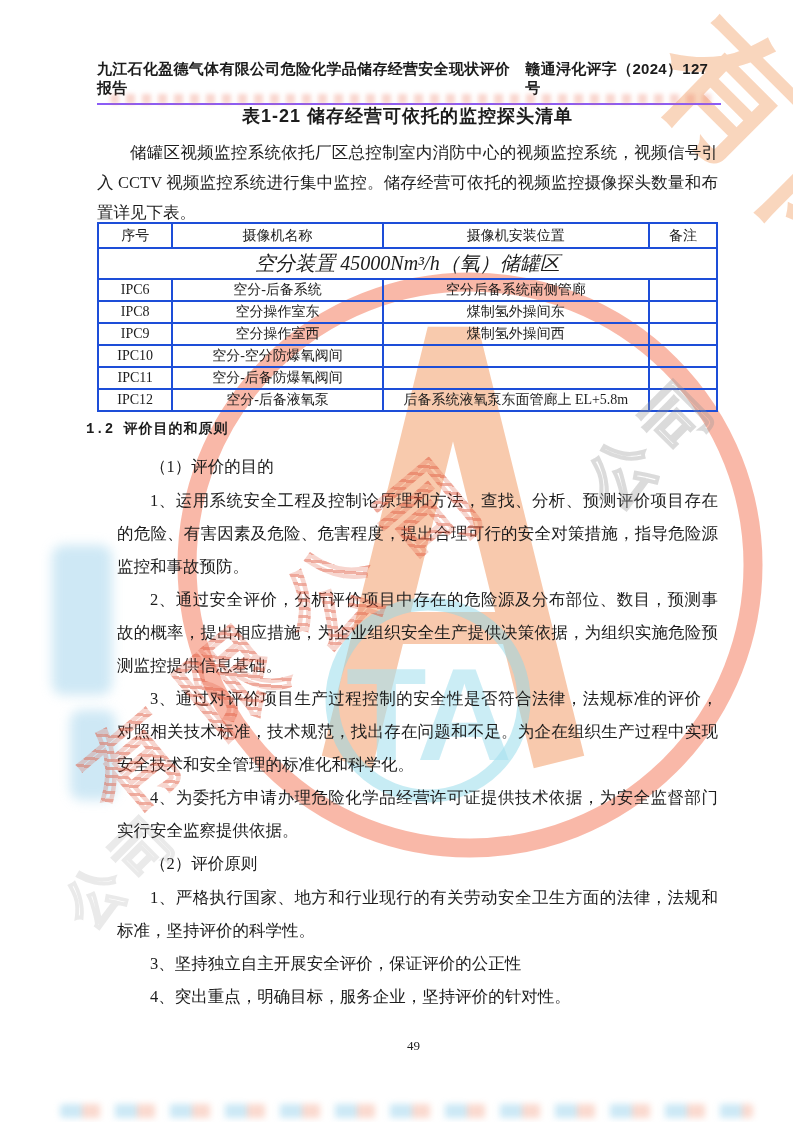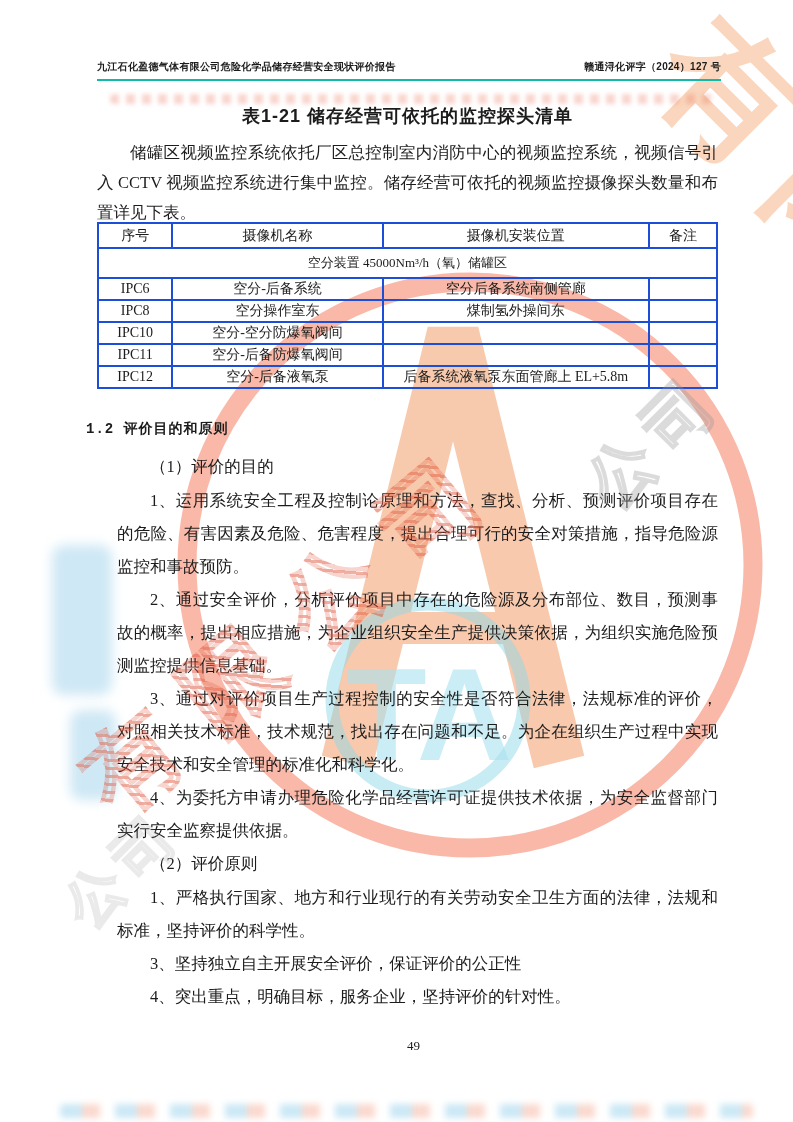--- a/index.html
+++ b/index.html
@@ -7,23 +7,23 @@
   .page {
     position:relative; width:793px; height:1122px; margin:0 auto;
     background:#ffffff; overflow:hidden;
     font-family:"Liberation Serif","DejaVu Serif",serif;
     color:#1c1c1c;
   }
   
   .doc-header {
     position:absolute; left:97px; right:72px; top:60px;
     display:flex; justify-content:space-between; align-items:flex-end;
-    border-bottom:2px solid #14b8a6; padding-bottom:5px;
+    border-bottom:2px solid #8b5cf6; padding-bottom:5px;
     font-family:"Liberation Sans","DejaVu Sans",sans-serif;
-    font-size:10px; font-weight:bold; letter-spacing:.3px;
+    font-size:15px; font-weight:bold; letter-spacing:.3px;
   }
   
   .blur-strip {
     position:absolute; left:110px; right:80px; top:94px; height:10px;
     background:repeating-linear-gradient(90deg,
       rgba(235,115,90,.30) 0 9px, rgba(235,115,90,0) 9px 16px);
     filter:blur(2px); border-radius:4px;
   }
   .blur-strip.bottom {
     top:auto; bottom:4px; left:60px; right:40px; height:14px;
@@ -45,21 +45,21 @@
   table.monitor {
     position:absolute; left:97px; top:222px; width:621px;
     border-collapse:collapse; table-layout:fixed;
     font-size:14px;
   }
   table.monitor td, table.monitor th {
     border:2px solid #1d4ed8; text-align:center; vertical-align:middle;
     font-weight:normal; padding:1px 2px; overflow:hidden; white-space:nowrap;
   }
   table.monitor tr.hdr  { height:25px; }
-  table.monitor tr.grp  { height:30px; font-size:13px; }
+  table.monitor tr.grp  { height:30px; font-size:20px;font-style:italic; }
   table.monitor tr.data { height:22px; }
   
   .sec-heading {
     position:absolute; left:86px; top:420px;
     font-family:Liberation Mono, monospace;
     font-size:14px; font-weight:bold; letter-spacing:1px;
   }
   .body-text {
     position:absolute; left:97px; right:75px; top:450px;
     font-size:16.5px; text-align:justify;margin-left:20px;
@@ -157,20 +157,26 @@
         <td>空分后备系统南侧管廊</td>
         <td></td>
       </tr>
       <tr class="data">
         <td>IPC8</td>
         <td>空分操作室东</td>
         <td>煤制氢外操间东</td>
         <td></td>
       </tr>
       <tr class="data">
+        <td>IPC9</td>
+        <td>空分操作室西</td>
+        <td>煤制氢外操间西</td>
+        <td></td>
+      </tr>
+      <tr class="data">
         <td>IPC10</td>
         <td>空分-空分防爆氧阀间</td>
         <td></td>
         <td></td>
       </tr>
       <tr class="data">
         <td>IPC11</td>
         <td>空分-后备防爆氧阀间</td>
         <td></td>
         <td></td>

